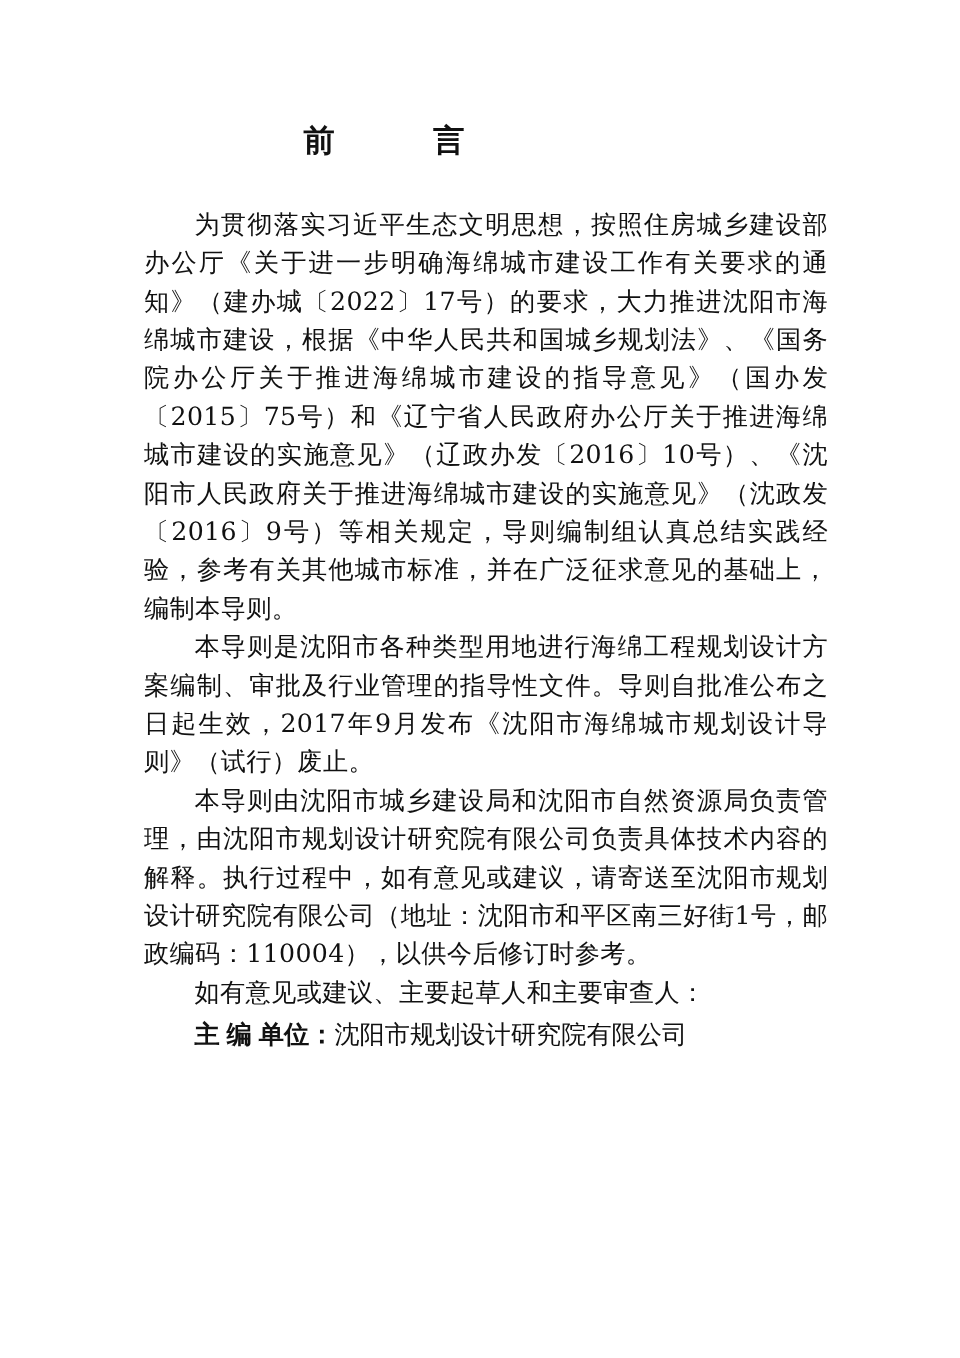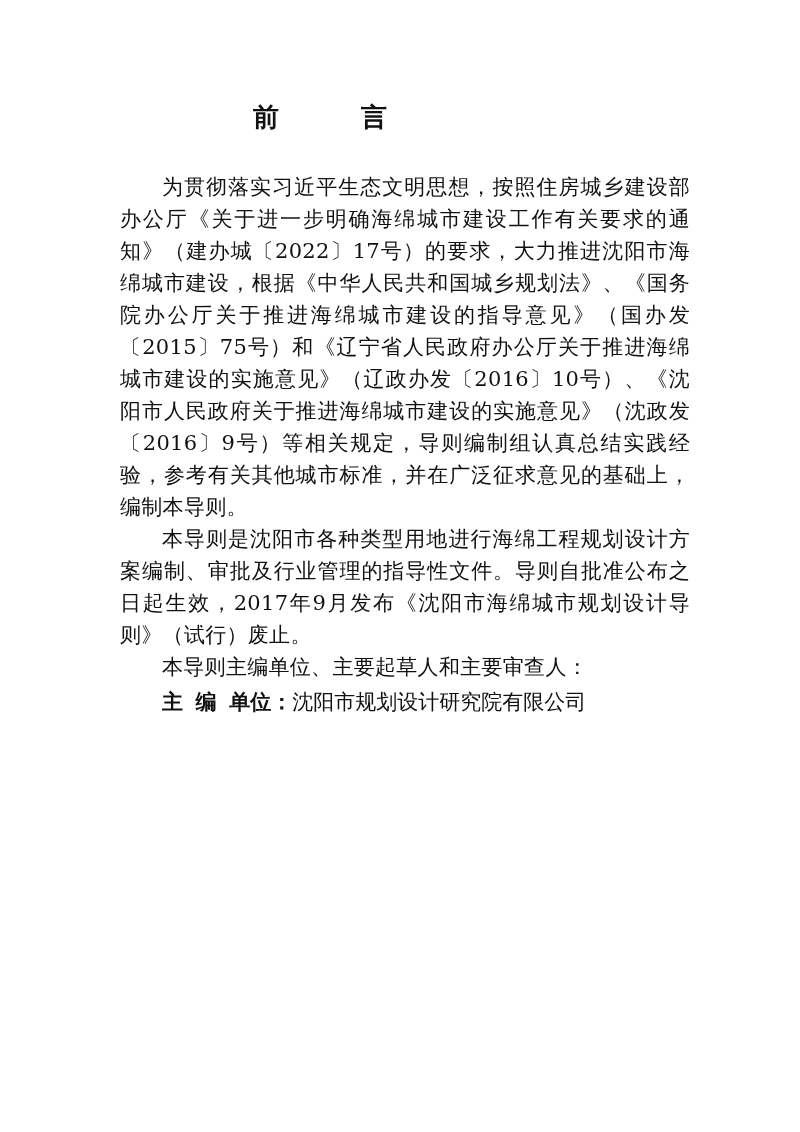--- a/index.html
+++ b/index.html
@@ -4,27 +4,28 @@
 <style>
   html, body { margin: 0; padding: 0; background: #ffffff; }
   body { width: 800px; height: 1132px; position: relative; overflow: hidden;
          font-family: "DejaVu Serif", "Liberation Serif", serif; color: #111; }
   .title { position: absolute; top: 100px; left: 0; width: 640px; text-align: center;
            font-size: 26px; font-weight: bold; letter-spacing: 28px; text-indent: 28px; }
   .body { position: absolute; top: 171px; left: 120px; width: 570px; }
   .para { font-size: 21px; line-height: 32px; margin: 0; text-align: justify;
           text-indent: 42px; letter-spacing: 0.3px; }
   .editor { font-size: 21px; line-height: 38.5px; text-indent: 42px; margin: 0; }
-  .editor .lbl { font-weight: bold; font-family: Liberation Mono, monospace; }
+  .editor .lbl { font-weight: bold; font-family: Liberation Sans, sans-serif; }
 </style>
 </head>
 <body>
 
 <div class="title">前　言</div>
 
 <div class="body">
   <p class="para">为贯彻落实习近平生态文明思想，按照住房城乡建设部办公厅《关于进一步明确海绵城市建设工作有关要求的通知》（建办城〔2022〕17号）的要求，大力推进沈阳市海绵城市建设，根据《中华人民共和国城乡规划法》、《国务院办公厅关于推进海绵城市建设的指导意见》（国办发〔2015〕75号）和《辽宁省人民政府办公厅关于推进海绵城市建设的实施意见》（辽政办发〔2016〕10号）、《沈阳市人民政府关于推进海绵城市建设的实施意见》（沈政发〔2016〕9号）等相关规定，导则编制组认真总结实践经验，参考有关其他城市标准，并在广泛征求意见的基础上，编制本导则。</p>
   <p class="para">本导则是沈阳市各种类型用地进行海绵工程规划设计方案编制、审批及行业管理的指导性文件。导则自批准公布之日起生效，2017年9月发布《沈阳市海绵城市规划设计导则》（试行）废止。</p>
-  <p class="para">本导则主编单位、主要起草人和主要审查人：</p>
+  <p class="para">本导则由沈阳市城乡建设局和沈阳市自然资源局负责管理，由沈阳市规划设计研究院有限公司负责具体技术内容的解释。执行过程中，如有意见或建议，请寄送至沈阳市规划设计研究院有限公司（地址：沈阳市和平区南三好街1号，邮政编码：110004），以供今后修订时参考。</p>
+  <p class="para">如有意见或建议、主要起草人和主要审查人：</p>
   <p class="editor">
     <span class="lbl">主 编 单位：</span><span>沈阳市规划设计研究院有限公司</span>
   </p>
 </div>
 
 </body></html>

